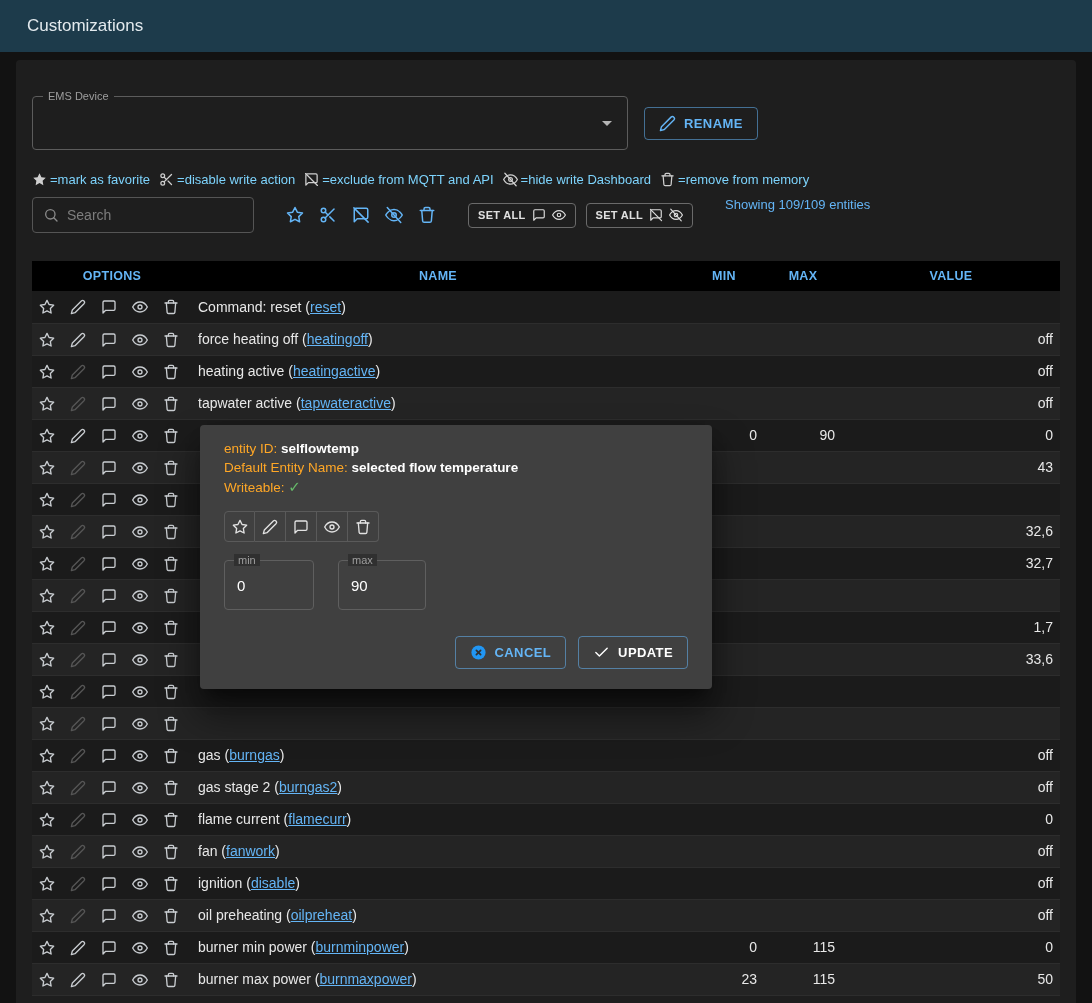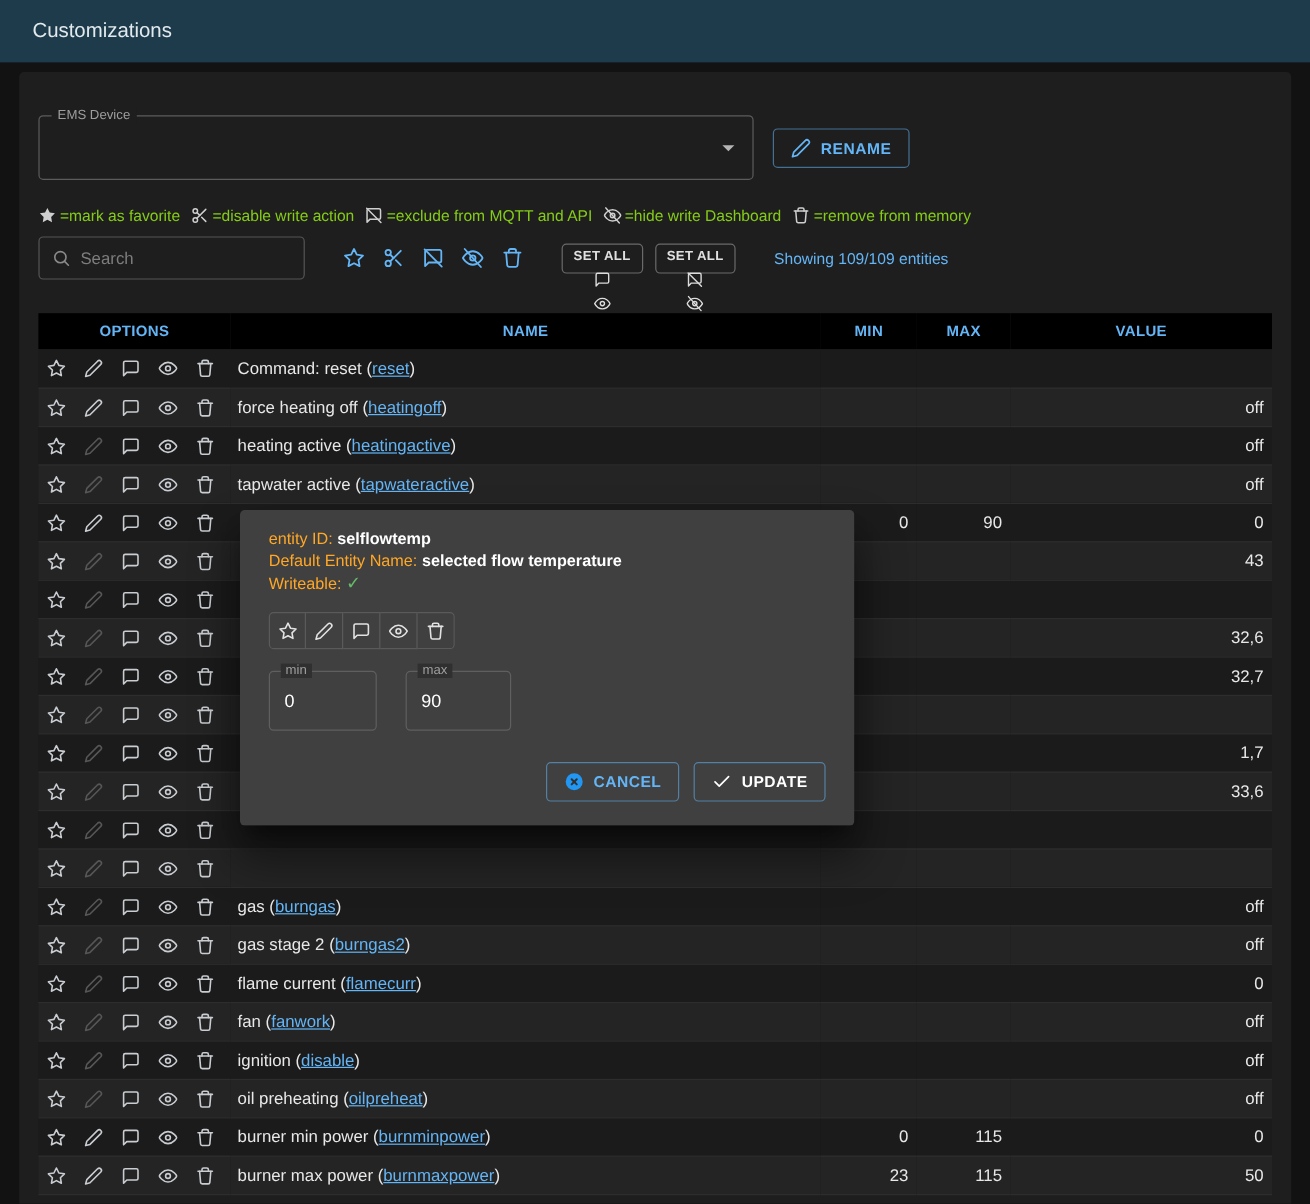--- a/index.html
+++ b/index.html
@@ -20,35 +20,35 @@
   .select .flabel { position:absolute; top:-7px; left:10px; font-size:11px; color:#9e9e9e; background:#1e1e1e; padding:0 5px; }
   .select .val { font-size:15px; color:#e8e8e8; }
   .select .caret { position:absolute; right:8px; top:50%; transform:translateY(-50%); width:24px; height:24px; color:#b5b5b5; }
 
   .btn { display:inline-flex; align-items:center; gap:8px; border:1px solid rgba(100,181,246,.55); border-radius:4px;
     background:none; color:#64b5f6; font-family:inherit; font-weight:bold; font-size:13px; letter-spacing:.4px;
     padding:7px 14px; cursor:pointer; }
   .btn .bic { width:17px; height:17px; }
   .rename { margin-left:16px; }
 
-  .legend { display:flex; align-items:center; margin-top:22px; font-size:13px; color:#84cc16; }
+  .legend { display:flex; align-items:center; margin-top:22px; font-size:13px; color:#7dd3fc; }
   .legend .li { display:inline-flex; align-items:center; gap:3px; margin-right:9px; }
   .legend .ic { width:15px; height:15px; color:#cfcfcf; }
 
-  .toolbar { display:flex; align-items:center; margin-top:10px; gap:32px; }
+  .toolbar { display:flex; margin-top:10px; gap:32px; }
   .search { display:flex; align-items:center; gap:8px; width:222px; height:36px; border:1px solid #555;
     border-radius:4px; padding:0 10px; }
   .search .ic { width:16px; height:16px; color:#8a8a8a; flex:0 0 auto; }
   .search input { flex:1; min-width:0; background:none; border:none; outline:none; color:#e0e0e0; font-size:14px; font-family:inherit; }
   .search input::placeholder { color:#7d7d7d; }
   .filters { display:flex; align-items:center; gap:15px; }
   .filters .fbtn { width:18px; height:18px; color:#64b5f6; cursor:pointer; }
   .set-all { display:inline-flex; align-items:center; gap:6px; border:1px solid #6a6a6a; border-radius:4px;
     background:none; color:#e0e0e0; font-size:11px; font-weight:bold; letter-spacing:.3px; padding:4px 9px;
-    cursor:pointer; font-family:inherit; height:25px;flex-direction:column; }
+    cursor:pointer; font-family:inherit; height:25px; }
   .set-all .ic { width:14px; height:14px; color:#dcdcdc; }
   .showing { color:#64b5f6; font-size:13px; }
 
   table { width:100%; border-collapse:collapse; margin-top:28px; table-layout:fixed; }
   thead th { background:#000; color:#64b5f6; font-size:12.5px; letter-spacing:.3px; height:30px;
     text-align:center; font-weight:bold; }
   tbody td { height:32px; border-bottom:1px solid #2d2d2d; font-size:14px; color:#e8e8e8; }
   tbody tr:nth-child(odd)  { background:#1b1b1b; }
   tbody tr:nth-child(even) { background:#242424; }
   td.opts { padding-left:7px; white-space:nowrap; }

